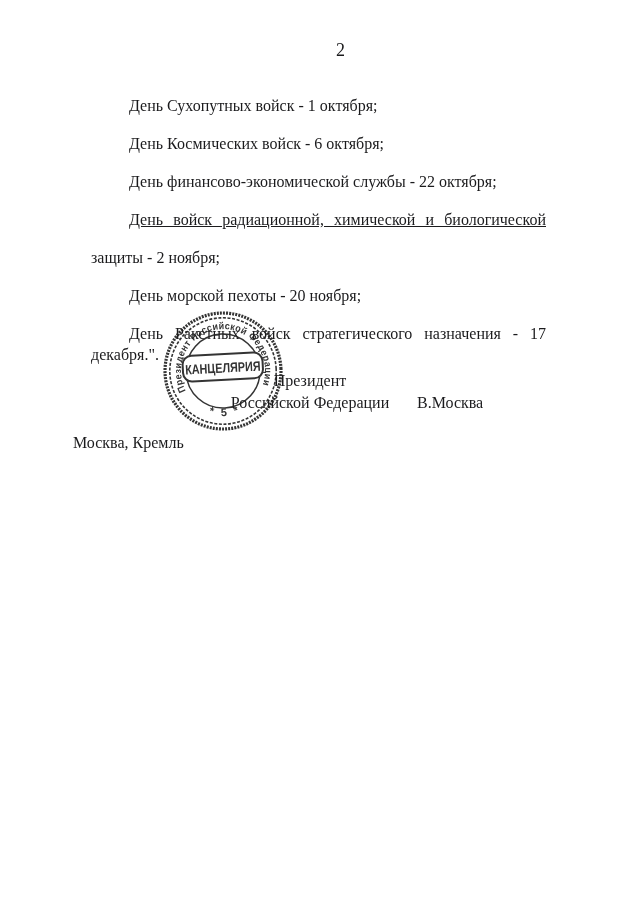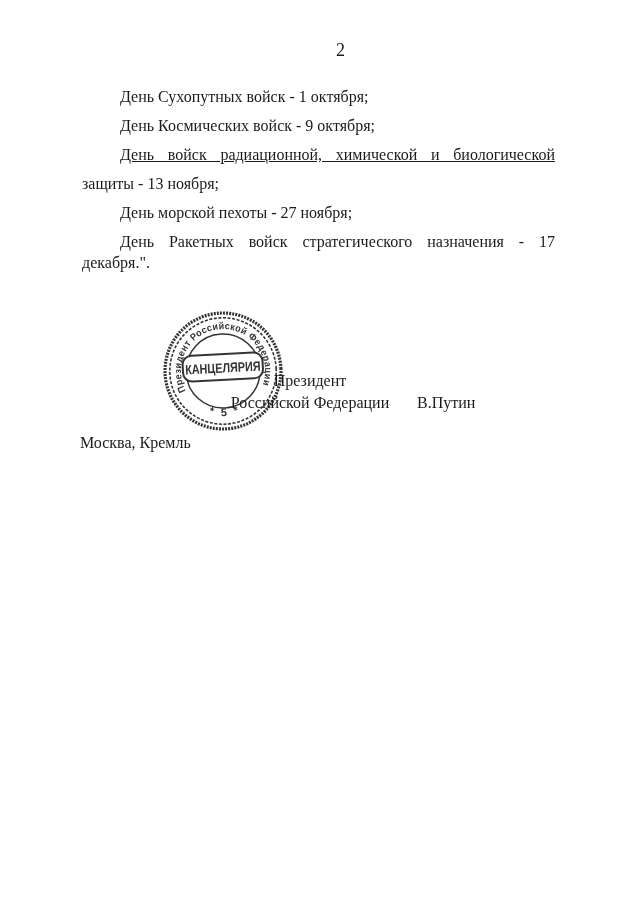--- a/index.html
+++ b/index.html
@@ -25,21 +25,21 @@
   }
   .decree-body {
     position: absolute;
     top: 78px;
     left: 74px;
     width: 489px;
     font-size: 16px;
     line-height: 21px;
   }
   .decree-body p {
-    margin: 8px;
+    margin: 17px;
     text-indent: 38px;
     text-align: justify;
     white-space: pre-wrap;
   }
   .decree-body p.jline {
     text-align-last: justify;
     text-decoration: underline;
   }
   .decree-body p.noindent {
     text-indent: 0;
@@ -56,21 +56,21 @@
   .sig-name {
     position: absolute;
     top: 392px;
     left: 417px;
     font-size: 16px;
     line-height: 21px;
   }
   .footer-block {
     position: absolute;
     top: 432px;
-    left: 80px;
+    left: 73px;
     font-size: 16px;
     line-height: 21px;
   }
   .stamp {
     position: absolute;
     left: 161px;
     top: 309px;
     width: 124px;
     height: 124px;
     opacity: 0.92;
@@ -84,33 +84,34 @@
 </style>
 </head>
 <body>
 
 <div class="page">
 
   <div class="page-number">2</div>
 
   <div class="decree-body">
     <p>День Сухопутных войск - 1 октября;</p>
-    <p>День Космических войск - 9 октября;</p>
+    <p>День Космических войск - 6 октября;</p>
+    <p>День финансово-экономической службы - 22 октября;</p>
     <p class="jline">День войск радиационной, химической и биологической</p>
-    <p class="noindent">защиты - 13 ноября;</p>
-    <p>День морской пехоты - 27 ноября;</p>
+    <p class="noindent">защиты - 2 ноября;</p>
+    <p>День морской пехоты - 20 ноября;</p>
     <p>День Ракетных войск стратегического назначения - 17 декабря.".</p>
   </div>
 
   <div class="sig-title">
     <div>Президент</div>
     <div>Российской Федерации</div>
   </div>
 
-  <div class="sig-name">В.Путин</div>
+  <div class="sig-name">В.Москва</div>
 
   <svg class="stamp" viewBox="0 0 124 124" xmlns="http://www.w3.org/2000/svg">
     <g transform="rotate(-3 62 62)">
       <circle cx="62" cy="62" r="58" fill="none" stroke="#232323" stroke-width="3.2" stroke-dasharray="2 1.1"></circle>
       <circle cx="62" cy="62" r="53.2" fill="none" stroke="#232323" stroke-width="1.6" stroke-dasharray="3 1.6"></circle>
       <circle cx="62" cy="62" r="37" fill="none" stroke="#232323" stroke-width="1.5"></circle>
       <rect x="22" y="45" width="80" height="26" rx="9" ry="9" fill="#ffffff" stroke="#232323" stroke-width="2"></rect>
       <path id="ringPath" d="M 23.9 79.8 A 42 42 0 1 1 100.1 79.8" fill="none" stroke="none"></path>
       <path id="bottomPath" d="M 36.2 98.9 A 45 45 0 0 0 87.8 98.9" fill="none" stroke="none"></path>
       <text font-size="9.8" letter-spacing="0.4">

